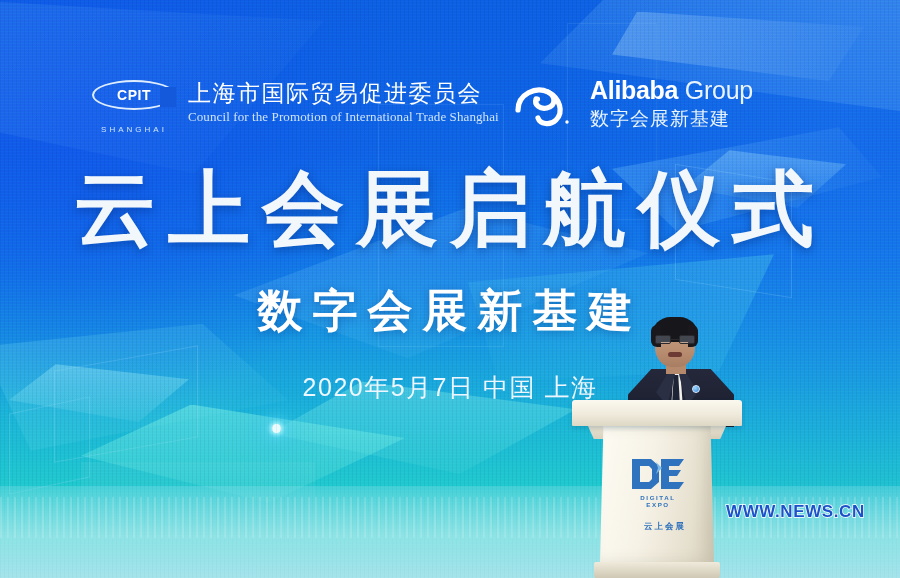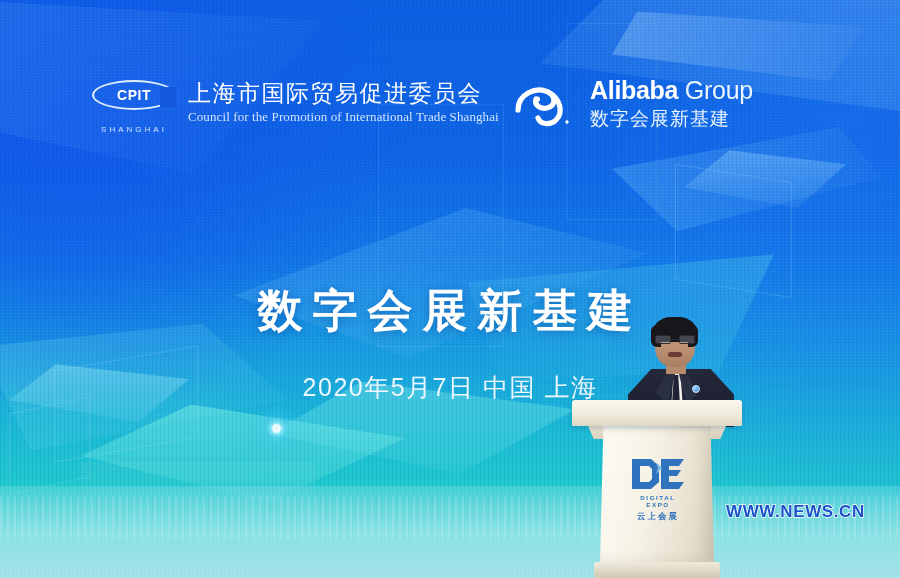--- a/index.html
+++ b/index.html
@@ -218,21 +218,21 @@
     position:absolute;left:28px;top:26px;width:114px;height:136px;
     background:linear-gradient(100deg,#fdfbf3 0%,#f6f2e6 42%,#e6e0cf 78%,#d7d0bc 100%);
     clip-path:polygon(3% 0,97% 0,100% 100%,0 100%);
     box-shadow:inset -8px 0 14px rgba(120,110,85,.16);
   }
   .pod-base{position:absolute;left:22px;bottom:0;width:126px;height:16px;
     background:linear-gradient(180deg,#efeadb,#cfc8b4);border-radius:2px;}
   .pod-logo{position:absolute;left:58px;top:58px;width:56px;text-align:center;}
   .de-mark{width:54px;height:32px;margin:0 auto;position:relative;}
   .de-cap{font-size:6.2px;letter-spacing:1.6px;color:#2f72bd;margin-top:4px;font-weight:bold;}
-  .de-cn{font-size:8.5px;letter-spacing:2px;color:#2f72bd;margin-top:3px;font-weight:bold;}
+  .de-cn{font-size:8.5px;letter-spacing:2px;color:#2f72bd;margin-top:13px;font-weight:bold;text-align:right;}
 
   
   .xinhua{position:absolute;left:726px;top:500px;width:168px;}
   .xh-cn{
     font-size:46px;line-height:1;font-weight:bold;letter-spacing:2px;color:#1b52c9;
     -webkit-text-stroke:2.2px #ffffff;paint-order:stroke fill;
     font-family:"DejaVu Sans",sans-serif;
   }
   .xh-url{
     font-size:17px;font-weight:bold;letter-spacing:.6px;color:#1b52c9;margin-top:2px;
@@ -310,20 +310,21 @@
       <div class="ali-text">
         <div class="ali-en">
           <span>Alibaba</span>
           <span class="grp">Group</span>
         </div>
         <div class="ali-cn">数字会展新基建</div>
       </div>
     </div>
   </div>
 
+  <div class="headline">云上会展启航仪式</div>
   <div class="subtitle">数字会展新基建</div>
   <div class="dateline">2020年5月7日  中国 上海</div>
 
   <div class="speaker">
     <div class="sp-body"></div>
     <div class="sp-shirt"></div>
     <div class="sp-tie"></div>
     <div class="sp-lapelL"></div>
     <div class="sp-lapelR"></div>
     <div class="sp-badge"></div>

